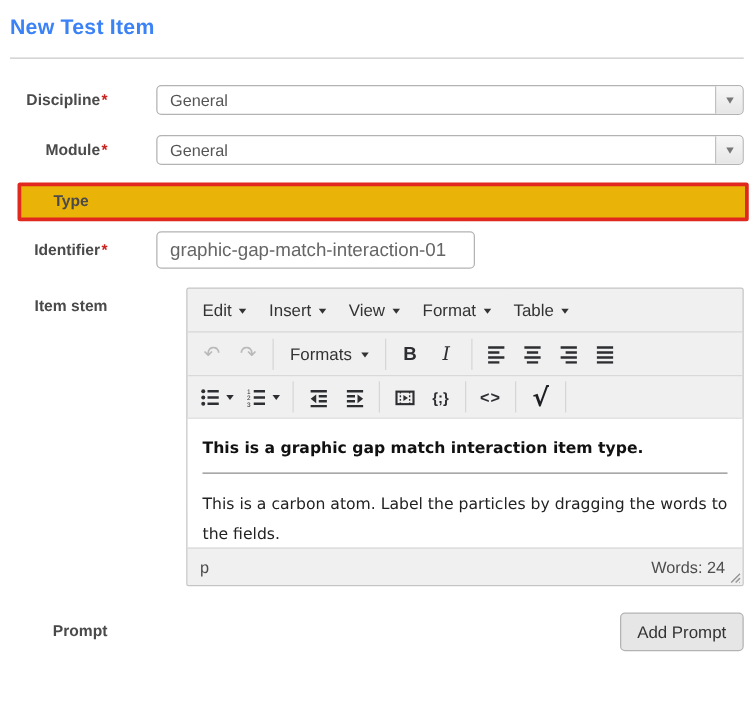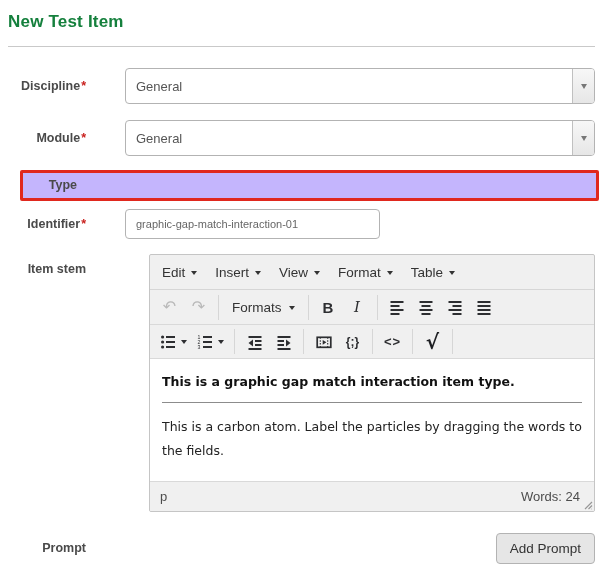--- a/index.html
+++ b/index.html
@@ -7,21 +7,21 @@
   body {
     width: 600px; height: 565px;
     font-family: "Liberation Sans", sans-serif;
     color: #4a4a4a;
     overflow: hidden;
   }
   .page { width: 600px; height: 565px; padding: 8px 5px 8px 8px; }
 
   
   h1.page-title {
-    font-size: 17px; font-weight: 700; color: #15803d;
+    font-size: 17px; font-weight: 700; color: #3b82f6;
     line-height: 22px; margin: 3px 0 13px 0; letter-spacing: .2px;
   }
   .title-rule { border: none; border-top: 1px solid #c9c9c9; height: 0; }
 
   
   .row { display: flex; align-items: center; gap: 32px; }
   .row-discipline { margin-top: 21px; }
   .row-module     { margin-top: 16px; }
   .row-type       { margin-top: 14px; }
   .row-identifier { margin-top: 8px; }
@@ -31,52 +31,52 @@
   .flabel {
     width: 85px; flex: 0 0 85px; padding-right: 7px;
     text-align: right; font-size: 12.5px; font-weight: 700; color: #4a4a4a;
     line-height: 15px;
   }
   .flabel .req { color: #c9211e; margin-left: 1px; }
   .row-itemstem .flabel { padding-top: 8px; }
 
   
   .sel {
-    flex: 1; height: 36px; background: #fff;
+    flex: 1; height: 24px; background: #fff;
     border: 1px solid #b3b3b3; border-radius: 4px;
     display: flex; align-items: center; position: relative;
     cursor: default; overflow: hidden;
   }
   .sel-value { flex: 1; padding-left: 10px; font-size: 13px; color: #555; }
   .sel-btn {
     width: 22px; height: 100%; flex: 0 0 22px;
     border-left: 1px solid #c0c0c0;
     background: linear-gradient(#f7f7f7, #e6e6e6);
     display: flex; align-items: center; justify-content: center;
   }
   .caret-down {
     width: 0; height: 0;
     border-left: 3.5px solid transparent; border-right: 3.5px solid transparent;
     border-top: 5px solid #777;
   }
 
   
   .red-box {
     flex: 1; display: flex; align-items: flex-start;
-    margin-left: 12px; margin-right: -4px;
+    margin-left: 6px; margin-right: -4px;
     border: 3px solid #e0281e; border-radius: 2px;
-    padding: 5px 2px 5px 0; background: #c4b5fd;
+    padding: 5px 2px 5px 0; background: #eab308;
   }
   .red-box .flabel { width: 61px; flex: 0 0 61px; }
 
   
   .text-input {
     width: 255px; height: 30px;
     border: 1px solid #b3b3b3; border-radius: 4px;
-    padding: 0 10px; font-size: 11px; color: #666;
+    padding: 0 10px; font-size: 15px; color: #666;
     font-family: "Liberation Sans", sans-serif;
     background: #fff; outline: none;
   }
 
   
   .editor {
     flex: 1; border: 1px solid #c5c5c5; border-radius: 2px;
     background: #f0f0f0; overflow: hidden; margin-left: 24px;
   }
   .mce-menubar {
@@ -116,21 +116,21 @@
   .glyph-code { font-weight: 700; font-size: 13px; letter-spacing: 1px; color: #2d2e31; }
   .glyph-sqrt { font-family: "DejaVu Sans", sans-serif; font-weight: 700; font-size: 20px; line-height: 20px; color: #1d1e22; }
   .split-caret {
     width: 0; height: 0; margin-left: 5px; margin-top: 1px;
     border-left: 3.5px solid transparent; border-right: 3.5px solid transparent;
     border-top: 4px solid #2d2e31;
   }
   .tb-btn.split { padding: 0 4px; }
 
   .mce-content {
-    height: 123px; background: #fff; border-top: 1px solid #d9d9d9;
+    height: 104px; background: #fff; border-top: 1px solid #d9d9d9;
     padding: 15px 12px 0 12px; overflow: hidden; cursor: text;
     font-family: "DejaVu Sans", sans-serif; font-size: 12.5px; color: #222;
   }
   .content-heading { font-weight: 700; color: #111; line-height: 16px; }
   .content-hr { border: none; border-top: 1px solid #8c8c8c; margin: 12px 0; }
   .content-paragraph { line-height: 24px; }
 
   .mce-statusbar {
     height: 30px; background: #f0f0f0; border-top: 1px solid #d9d9d9;
     display: flex; align-items: center; justify-content: space-between;

